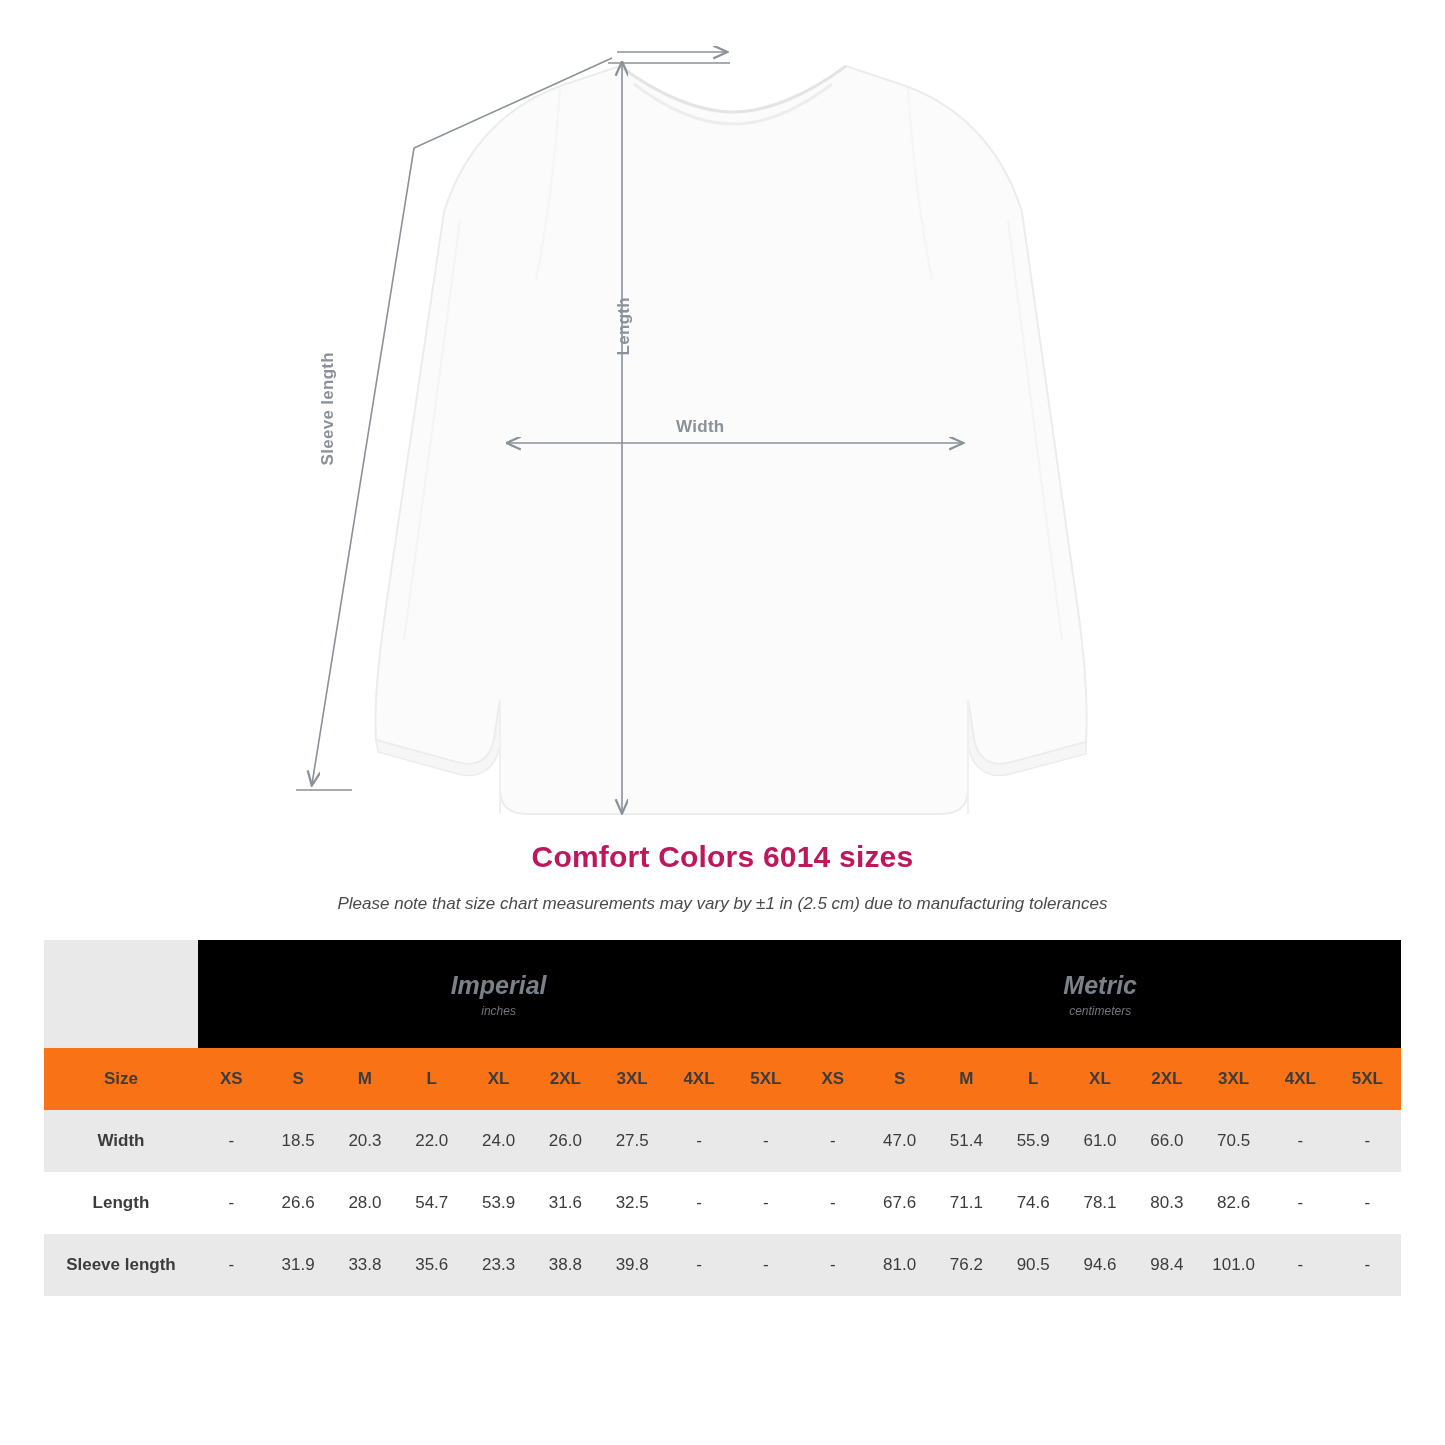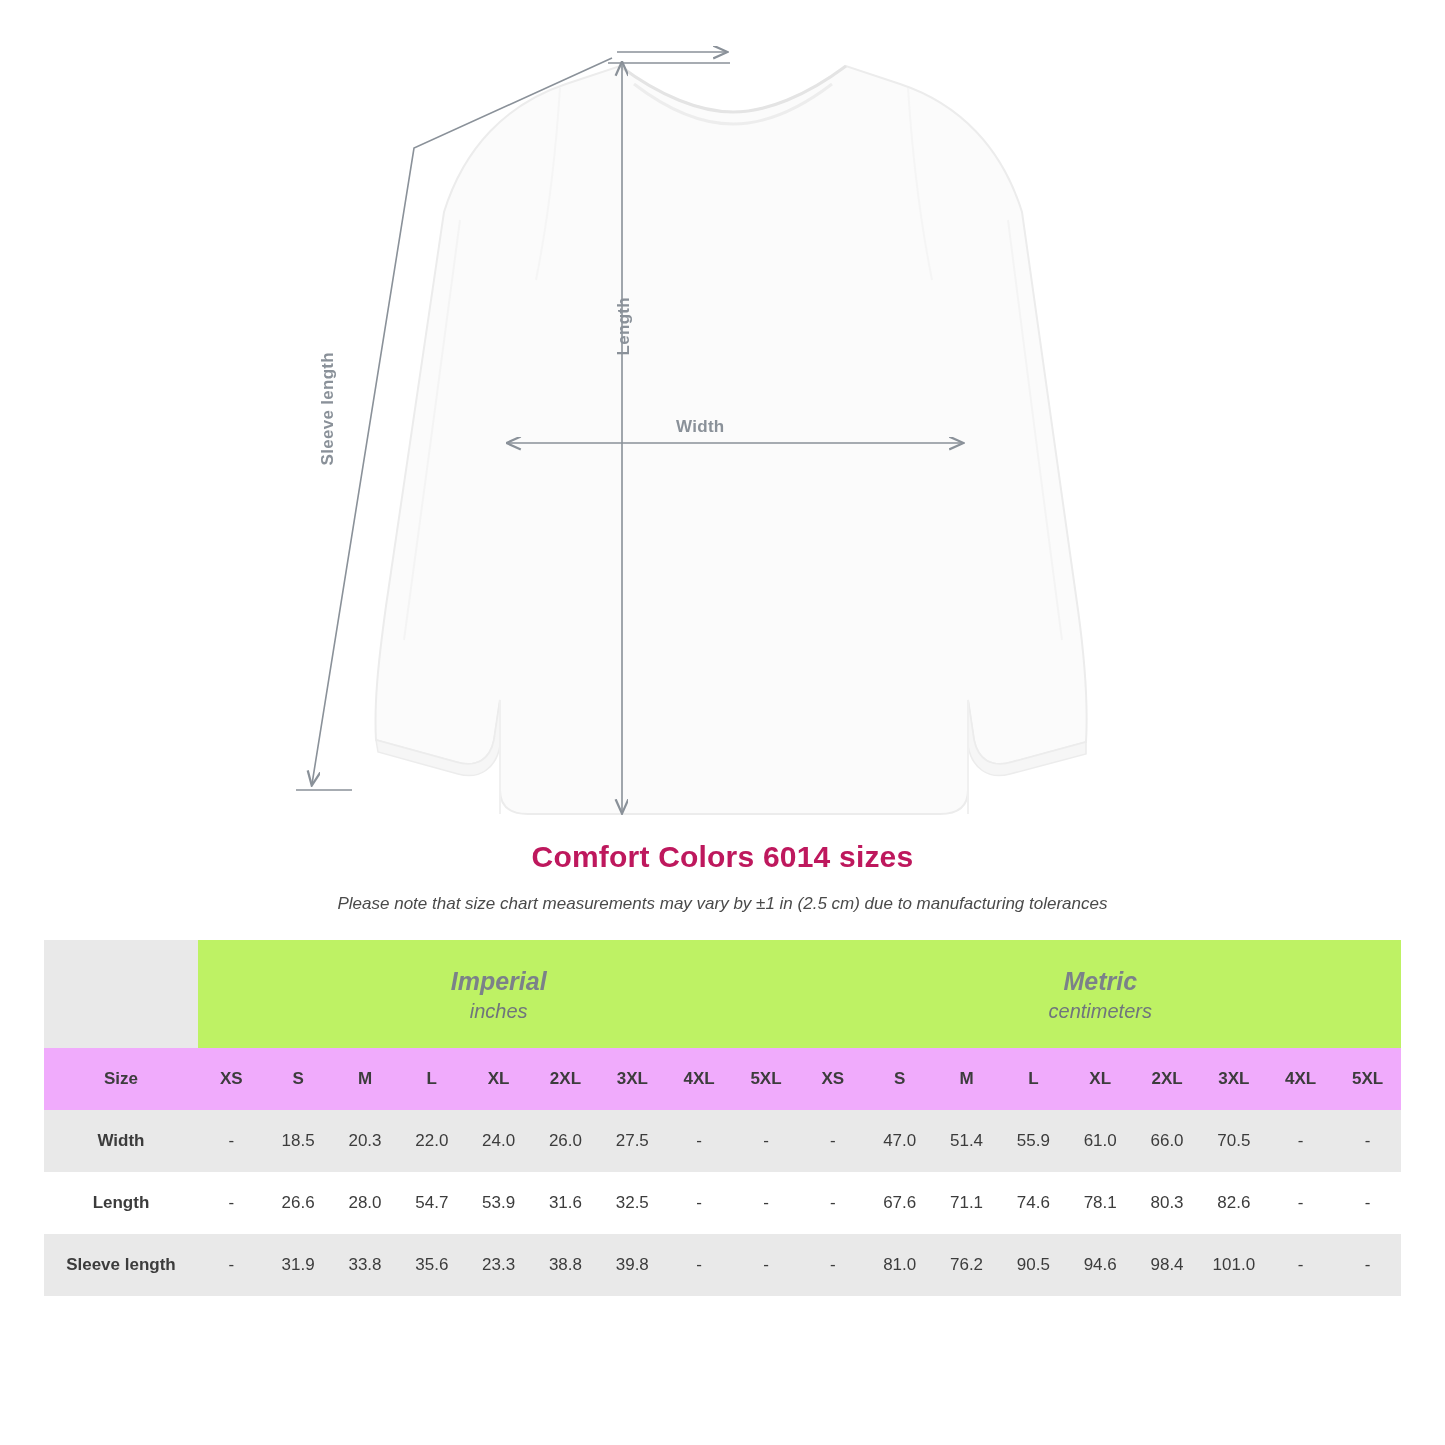--- a/index.html
+++ b/index.html
@@ -92,41 +92,41 @@
     text-align: center;
     vertical-align: middle;
     font-size: 17px;
     color: #3c3c3c;
     font-weight: normal;
     padding: 0;
     height: 62px;
   }
   .unit-head-cell {
     height: 108px;
-    background: #bef264;
+    background: #000000;
   }
   .unit-name {
     font-size: 25px;
     font-weight: bold;
     font-style: italic;
     color: #7b8189;
     line-height: 1.2;
   }
   .unit-sub {
-    font-size: 20px;
+    font-size: 12px;
     font-style: italic;
     color: #6f757c;
     margin-top: 4px;
   }
   .corner-cell {
     background: #e9e9e9;
   }
 
   tr.row-head td {
-    background: #f0abfc;
+    background: #f97316;
     font-weight: bold;
     font-size: 17px;
     color: #3c3c3c;
   }
   tr.row-band-a td {
     background: #e9e9e9;
   }
   tr.row-band-b td {
     background: #ffffff;
   }

